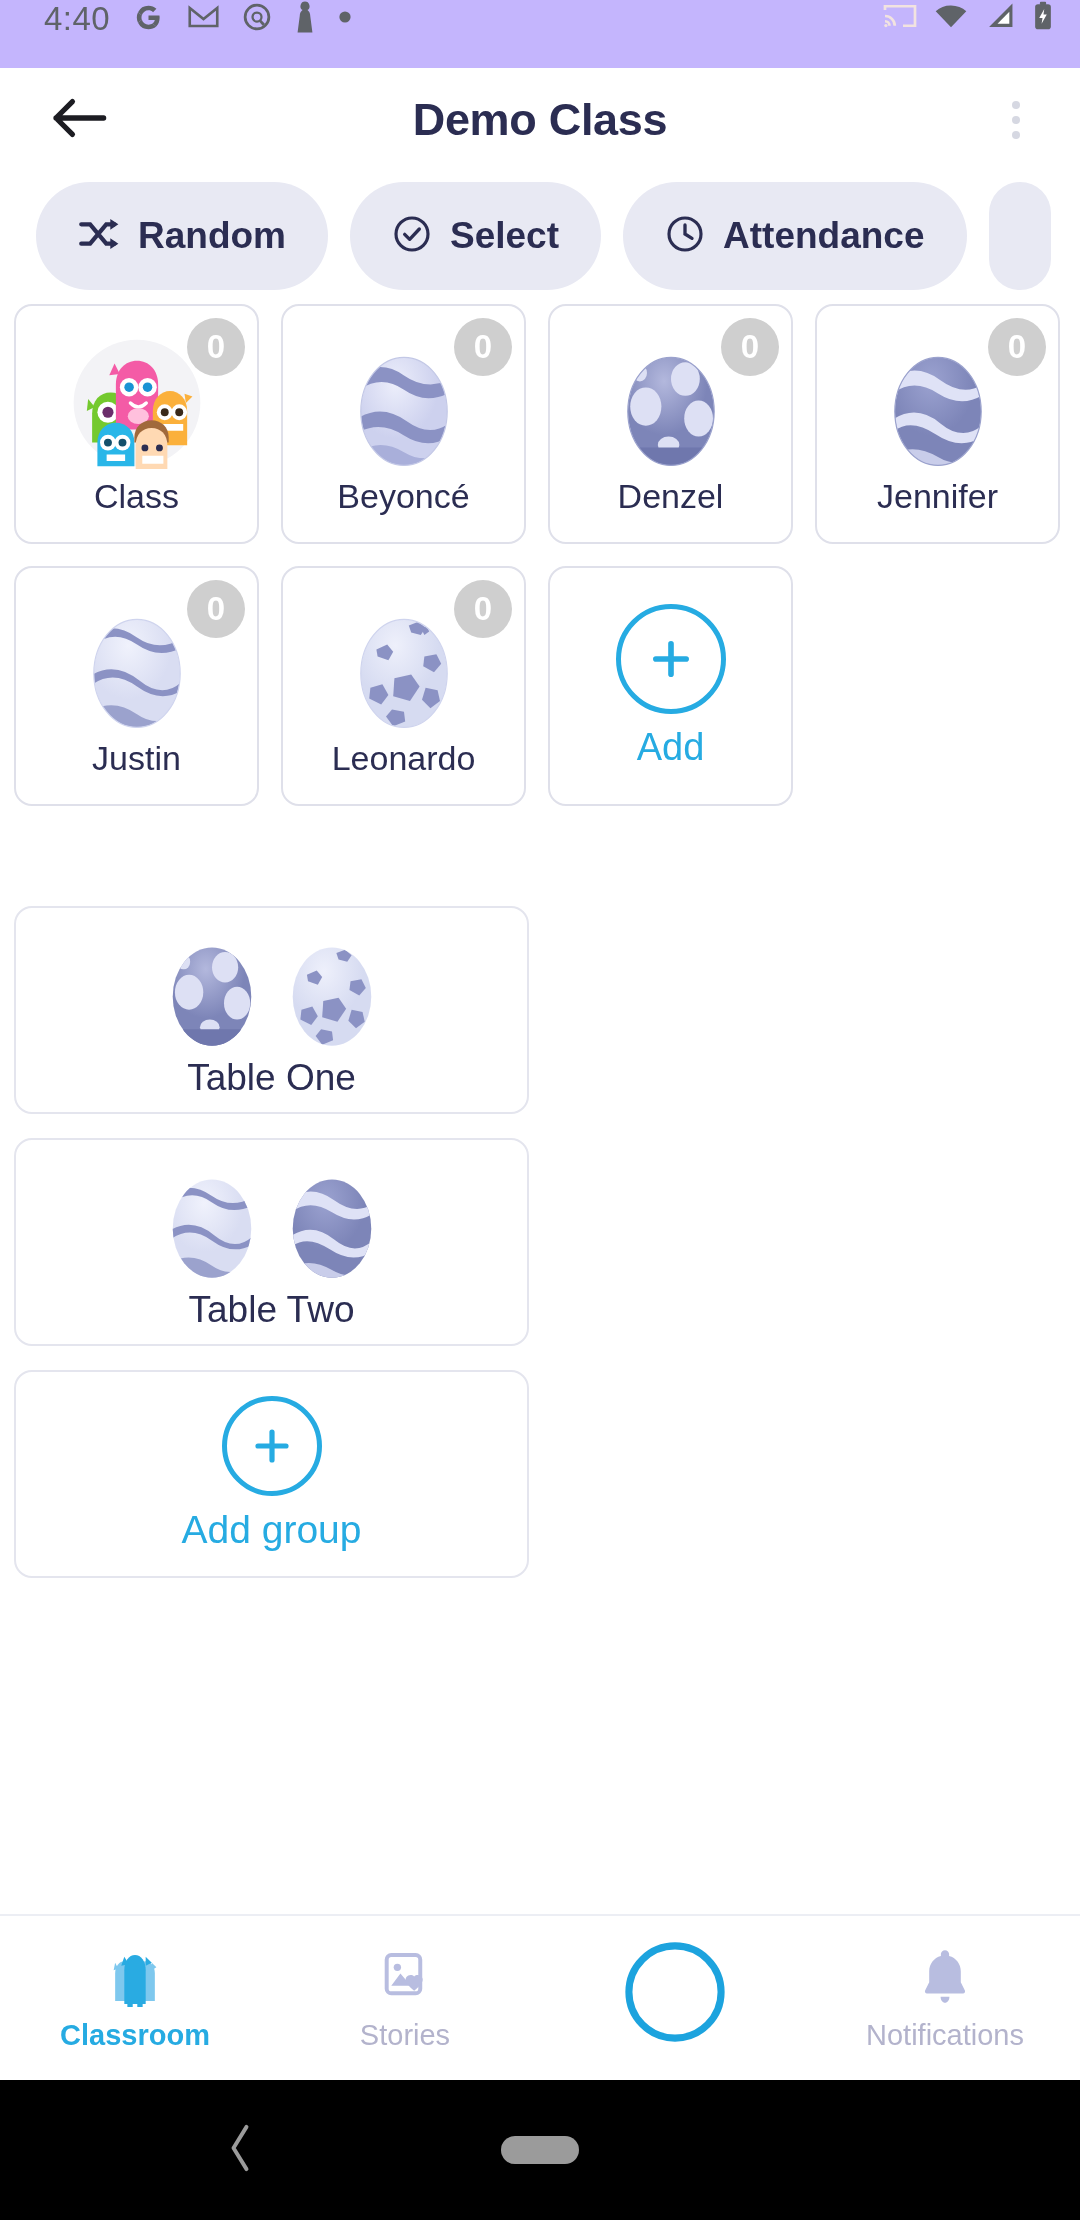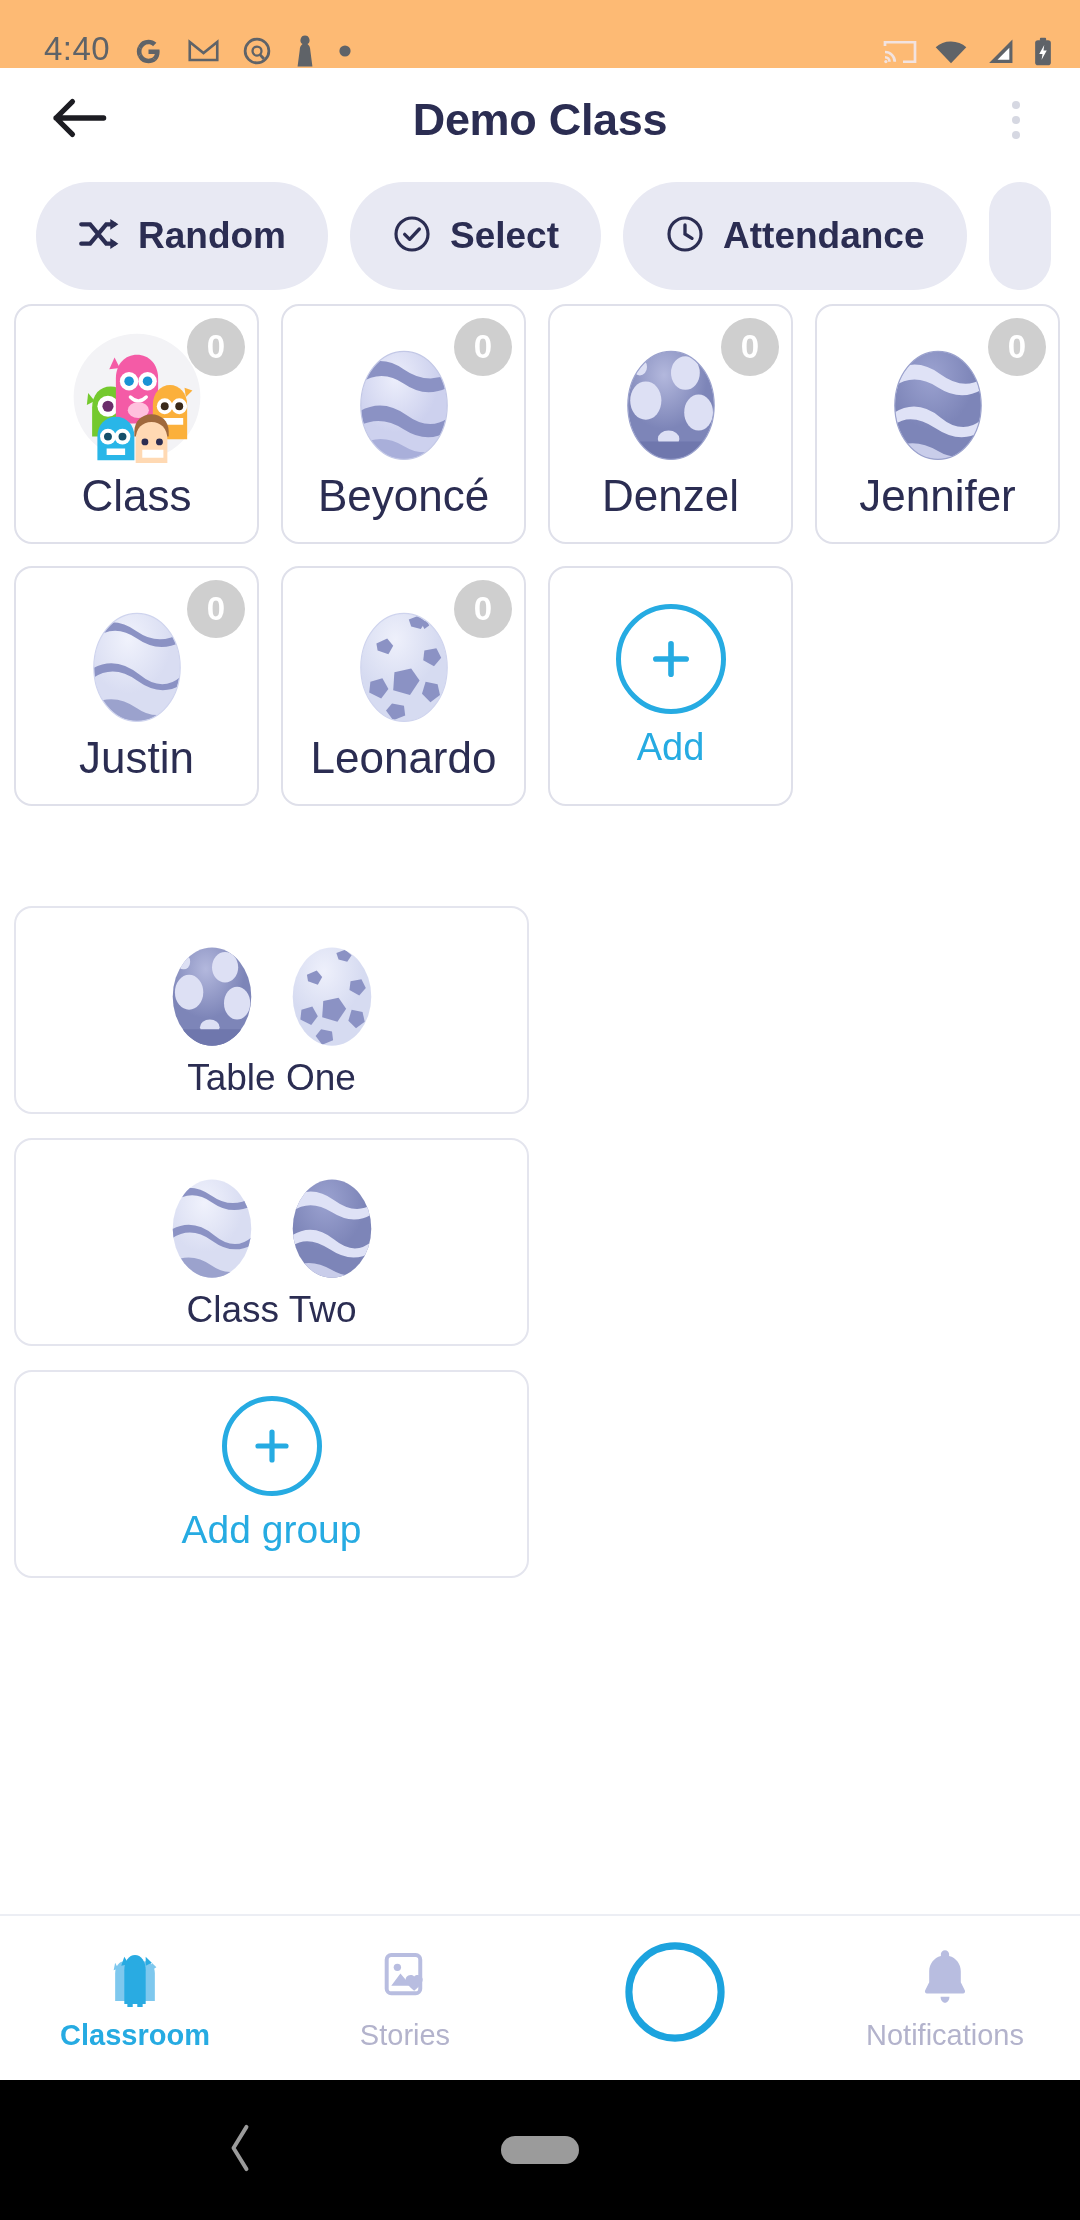--- a/index.html
+++ b/index.html
@@ -7,23 +7,23 @@
     width: 1080px; height: 2220px;
     background: #ffffff;
     font-family: "Liberation Sans", sans-serif;
     overflow: hidden;
   }
   .phone { width: 1080px; height: 2220px; position: relative; background: #fff; display: flex; flex-direction: column; }
 
   
   .statusbar {
     height: 68px; flex: 0 0 68px;
-    display: flex; align-items: flex-end;
+    display: flex; align-items: flex-start;
     padding: 0 26px 0 44px;
-    background: #fdba74;
+    background: #c4b5fd;
   }
   .clock { font-size: 33px; color: #5f6368; letter-spacing: .5px; font-family: "Liberation Sans", sans-serif; }
   .sb-left-icons { display: flex; align-items: center; gap: 22px; margin-left: 22px; }
   .sb-right { margin-left: auto; display: flex; align-items: center; gap: 16px; }
   .sb-ico { display: inline-flex; align-items: center; justify-content: center; }
 
   
   .header {
     height: 104px; flex: 0 0 104px;
     display: flex; align-items: center;
@@ -62,21 +62,21 @@
   }
   .scard {
     position: relative;
     width: 245px; height: 240px;
     background: #fff; border: 2px solid #dfe0ea; border-radius: 18px;
     display: flex; flex-direction: column; align-items: center; justify-content: center;
     cursor: pointer; overflow: hidden;
   }
   .scard .avatar { width: 132px; height: 132px; margin-top: 4px; }
   .scard .sname {
-    font-size: 44px; color: #2b2d52; margin-top: 8px;
+    font-size: 34px; color: #2b2d52; margin-top: 8px;
     max-width: 235px; overflow: hidden; text-overflow: ellipsis; white-space: nowrap;
   }
   .badge {
     position: absolute; top: 12px; right: 12px;
     width: 58px; height: 58px; border-radius: 50%;
     background: #cfcfcf; color: #fff;
     display: flex; align-items: center; justify-content: center;
     font-size: 33px; font-weight: bold;
   }
   .addcard { border-color: #dfe0ea; }
@@ -521,21 +521,21 @@
             </defs>
             <ellipse cx="50" cy="62" rx="36" ry="45" fill="url(#gI)"></ellipse>
             <g clip-path="url(#eggI)">
               <path fill="#dfe2f6" d="M10 36q20-16 42 0t40 0v9q-20 16-42 2t-40 2z"></path>
               <path fill="#dfe2f6" d="M8 72q22-18 44 0t40-4v11q-20 18-44 2t-40 2z"></path>
               <path fill="#c9cdea" d="M12 98q18-10 38 2t42-6v18H8z"></path>
             </g>
           </svg>
         </span>
       </span>
-      <span class="gname">Class Two</span>
+      <span class="gname">Table Two</span>
     </div>
 
     <div class="gcard addgroup">
       <span class="plus-circle">
         <svg width="48" height="48" viewBox="0 0 24 24">
             <path fill="none" stroke="#26ABE2" stroke-width="2.6" stroke-linecap="round" d="M12 5v14M5 12h14"></path>
           </svg>
       </span>
       <span class="add-label">Add group</span>
     </div>

